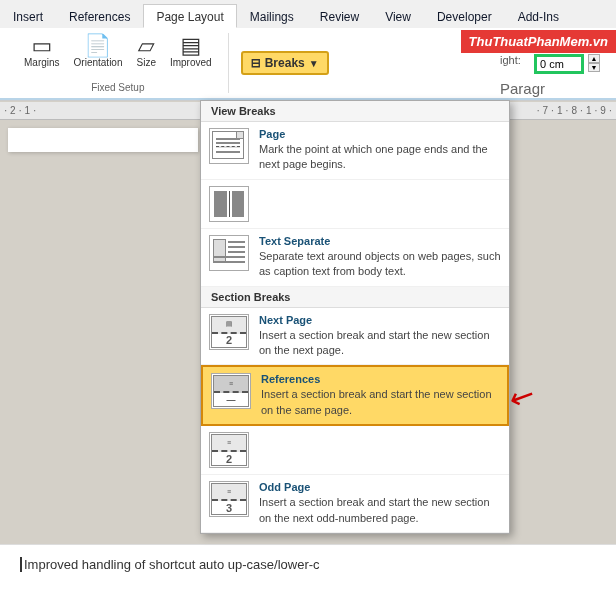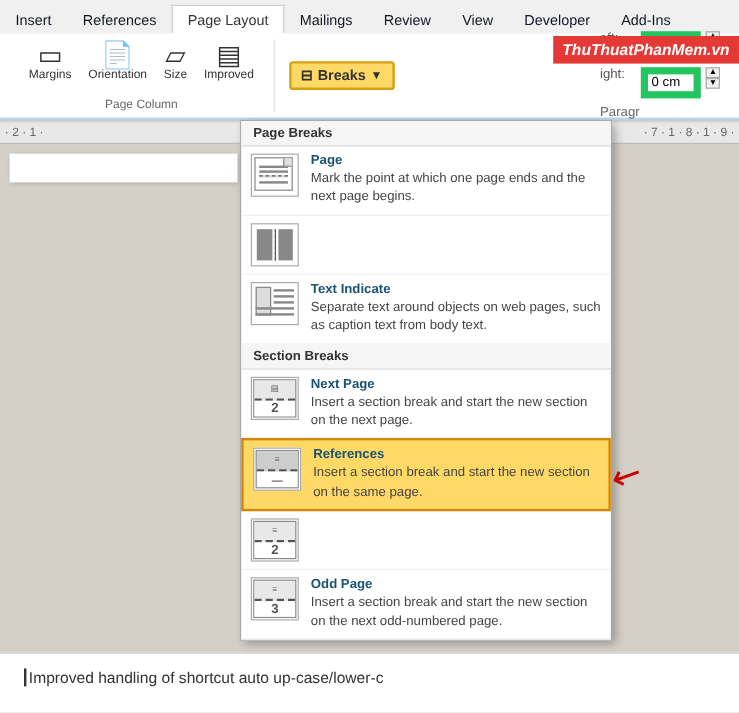--- a/index.html
+++ b/index.html
@@ -77,21 +77,21 @@
       margin-left: auto;
       display: flex;
       flex-direction: column;
       gap: 4px;
       font-size: 11px;
     }
     .field-row { display: flex; align-items: flex-start; gap: 4px; }
     .field-label { width: 30px; color: #555; }
     .field-input {
       width: 50px;
-      border: 6px solid #22c55e;
+      border: 3px solid #22c55e;
       padding: 1px 3px;
       font-size: 11px;
       background: #fff;
     }
     .spinner { display: flex; flex-direction: column; }
     .spin-btn { font-size: 7px; line-height: 1; background: #f0f0f0; border: 1px solid #aaa; cursor: pointer; width: 12px; }
 
     
     .logo-watermark {
       position: absolute;
@@ -210,21 +210,21 @@
         </div>
         <div class="ribbon-btn">
           <div class="btn-icon">▱</div>
           <span>Size</span>
         </div>
         <div class="ribbon-btn">
           <div class="btn-icon">▤</div>
           <span>Improved</span>
         </div>
       </div>
-      <div class="ribbon-group-label">Page Column</div>
+      <div class="ribbon-group-label">Fixed Setup</div>
     </div>
 
     <div style="padding: 0 12px; display: flex; flex-direction: column; align-items: flex-start; justify-content: center; height: 60px;">
       <button class="breaks-btn">
         <span>⊟</span>
         <span>Breaks</span>
         <span class="arrow">▼</span>
       </button>
     </div>
 
@@ -240,21 +240,21 @@
         </div>
       </div>
       <div class="field-row">
         <span class="field-label">ight:</span>
         <input class="field-input" type="text" value="0 cm" style="">
         <div class="spinner">
           <button class="spin-btn">▲</button>
           <button class="spin-btn">▼</button>
         </div>
       </div>
-      <div style="font-size:11px; color:#666; margin-top: 2px;">Paragr</div>
+      <div style="font-size:15px; color:#666; margin-top: 2px;">Paragr</div>
     </div>
   </div>
 </div>
 
 <div class="ruler">
   <span>· 2 · 1 ·</span>
   <span style="margin-left: auto;">· 7 · 1 · 8 · 1 · 9 ·</span>
 </div>
 
 <div style="position:absolute; top:120px; left:0; right:0; bottom:0; background:#d4d0c8;">
@@ -262,21 +262,21 @@
   <div style="position:absolute; top:8px; left:8px; width:190px; background:#fff; padding:12px 10px; box-shadow:1px 1px 4px rgba(0,0,0,0.2);">
   </div>
 
   <div style="position:absolute; bottom:0; left:0; right:0; background:#fff; padding:12px 20px; border-top:1px solid #ddd;">
     <p style="font-size:13px; color:#333; margin-bottom:10px; border-left: 2px solid #333; padding-left: 2px;">Improved handling of shortcut auto up-case/lower-c</p>
   </div>
 </div>
 
 <div class="dropdown-menu">
 
-  <div class="menu-section-label">Page Breaks</div>
+  <div class="menu-section-label">View Breaks</div>
 
   <div class="menu-item">
     <div class="menu-icon">
       <div style="width:34px; height:30px; position:relative;">
         <div style="position:absolute;top:0;left:0;width:32px;height:28px;border:1px solid #888;background:#fff;">
           <div style="position:absolute;top:0;right:0;width:7px;height:7px;background:#e0e0e0;border-left:1px solid #888;border-bottom:1px solid #888;"></div>
           <div style="margin:6px 3px 0;height:2px;background:#888;margin-bottom:2px;"></div>
           <div style="margin:0 3px;height:2px;background:#888;margin-bottom:2px;"></div>
           <div style="margin:0 3px;height:2px;background:#ddd;margin-bottom:0;border-top:1px dashed #555;"></div>
           <div style="margin:0 3px;height:2px;background:#888;margin-top:3px;"></div>
@@ -304,21 +304,21 @@
       <div style="width:36px;height:32px;position:relative;">
         <div style="position:absolute;top:2px;left:2px;width:13px;height:24px;border:1px solid #888;background:#ddd;"></div>
         <div style="position:absolute;top:4px;left:17px;right:2px;height:2px;background:#888;"></div>
         <div style="position:absolute;top:9px;left:17px;right:2px;height:2px;background:#888;"></div>
         <div style="position:absolute;top:14px;left:17px;right:2px;height:2px;background:#888;"></div>
         <div style="position:absolute;top:19px;left:2px;right:2px;height:2px;background:#888;"></div>
         <div style="position:absolute;top:24px;left:2px;right:2px;height:2px;background:#888;"></div>
       </div>
     </div>
     <div class="menu-text-block">
-      <div class="menu-item-title">Text Indicate</div>
+      <div class="menu-item-title">Text Separate</div>
       <div class="menu-item-desc">Separate text around objects on web pages, such as caption text from body text.</div>
     </div>
   </div>
 
   <div class="menu-section-label">Section Breaks</div>
 
   <div class="menu-item">
     <div class="menu-icon">
       <div class="sec-icon">
         <div class="sec-top" style="font-size:7px;color:#555;">▤</div>

